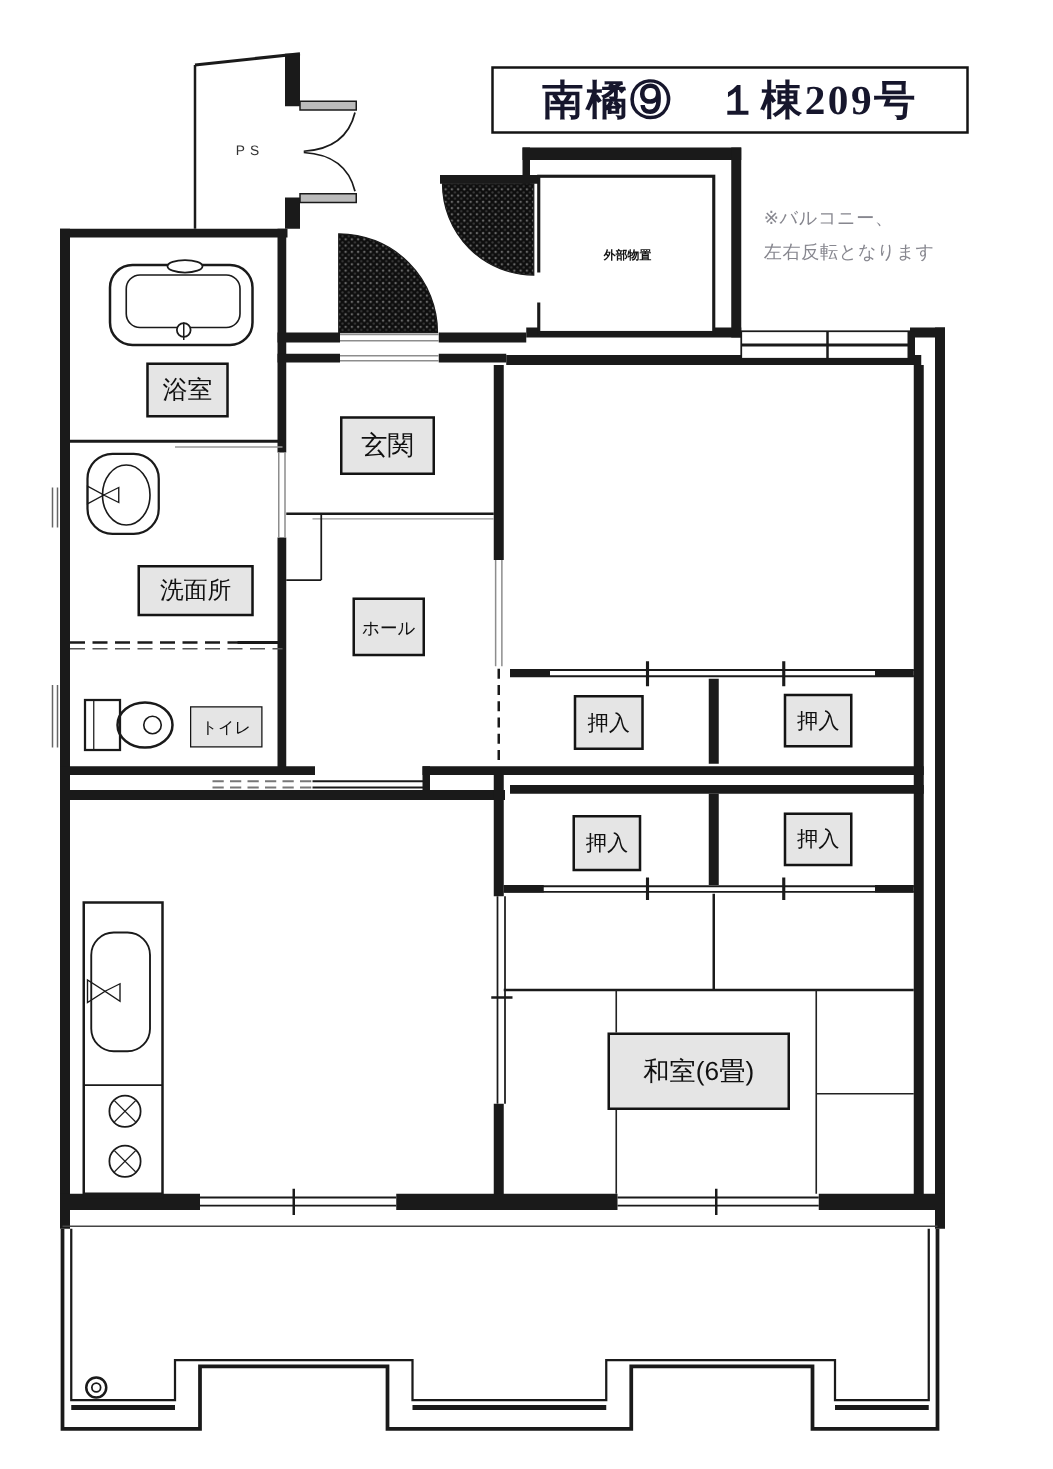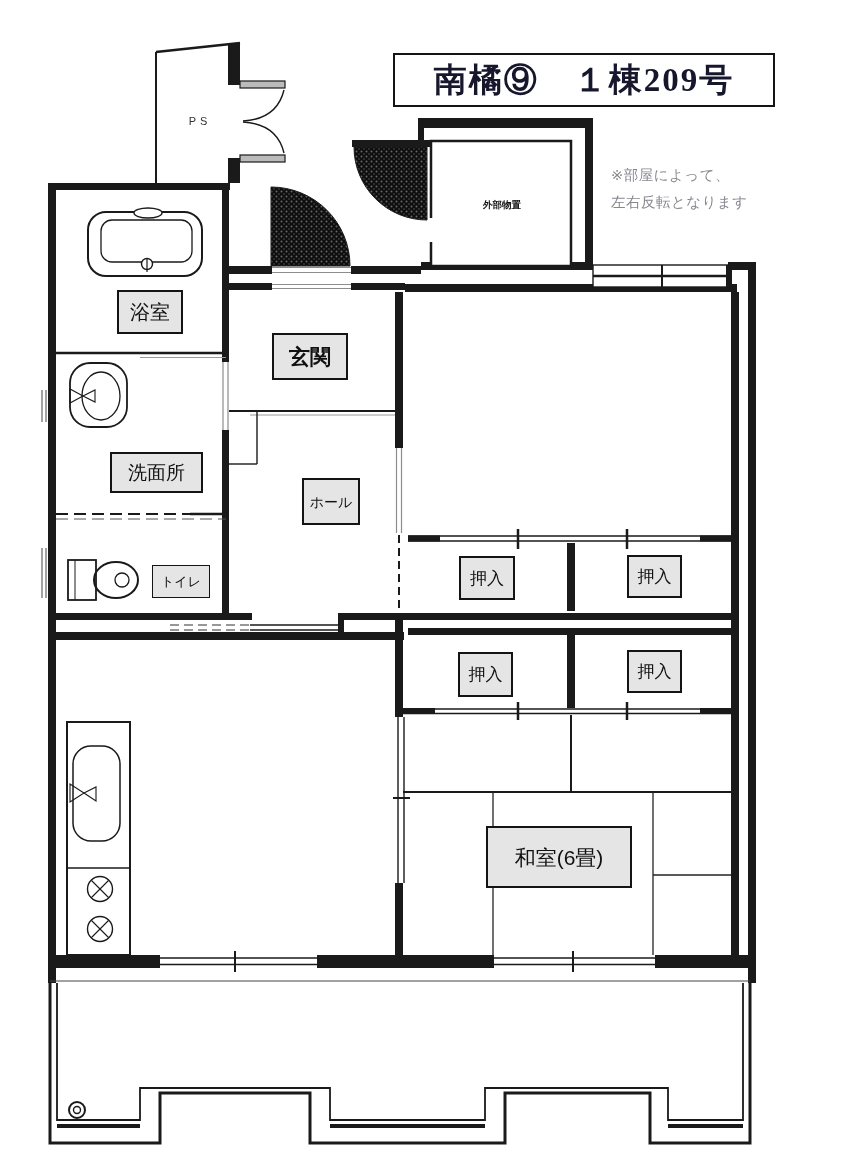--- a/index.html
+++ b/index.html
@@ -214,35 +214,35 @@
       <line x1="330" y1="1126" x2="485" y2="1126" stroke="#1a1a1a" stroke-width="4"></line>
       <line x1="668" y1="1126" x2="743" y2="1126" stroke="#1a1a1a" stroke-width="4"></line>
       <circle cx="77" cy="1110" r="8" stroke="#1a1a1a" stroke-width="2"></circle>
       <circle cx="77" cy="1110" r="3.5" stroke="#1a1a1a" stroke-width="1.4"></circle>
     </g>
   </svg>
 
   <div class="title-box" style="left:393px;top:53px;width:382px;height:54px;font-size:33px;letter-spacing:2px;">南橘⑨　１棟209号</div>
 
   <div class="note" style="left:611px;top:162px;">
-    <div>※部屋によって、</div>
+    <div>※バルコニー、</div>
     <div>左右反転となります</div>
   </div>
 
   <div class="lbl noborder" style="left:175px;top:112px;width:50px;height:18px;font-size:11px;letter-spacing:4px;color:#333;">PS</div>
 
   <div class="lbl noborder" style="left:460px;top:198px;width:84px;height:14px;font-size:9.5px;font-weight:600;">外部物置</div>
 
   <div class="lbl" style="left:117px;top:290px;width:66px;height:44px;font-size:20px;">浴室</div>
 
-  <div class="lbl" style="left:272px;top:333px;width:76px;height:47px;font-size:21px;font-weight:bold;">玄関</div>
+  <div class="lbl" style="left:272px;top:333px;width:76px;height:47px;font-size:21px;">玄関</div>
 
   <div class="lbl" style="left:110px;top:452px;width:93px;height:41px;font-size:19px;">洗面所</div>
 
-  <div class="lbl" style="left:302px;top:478px;width:58px;height:47px;font-size:14px;">ホール</div>
+  <div class="lbl" style="left:282px;top:478px;width:58px;height:47px;font-size:14px;">ホール</div>
 
   <div class="lbl" style="left:152px;top:565px;width:58px;height:33px;font-size:13px;border-width:1.5px;">トイレ</div>
 
 
   <div class="lbl" style="left:459px;top:556px;width:56px;height:44px;font-size:17px;">押入</div>
 
   <div class="lbl" style="left:627px;top:555px;width:55px;height:43px;font-size:17px;">押入</div>
 
   <div class="lbl" style="left:458px;top:652px;width:55px;height:45px;font-size:17px;">押入</div>
 

